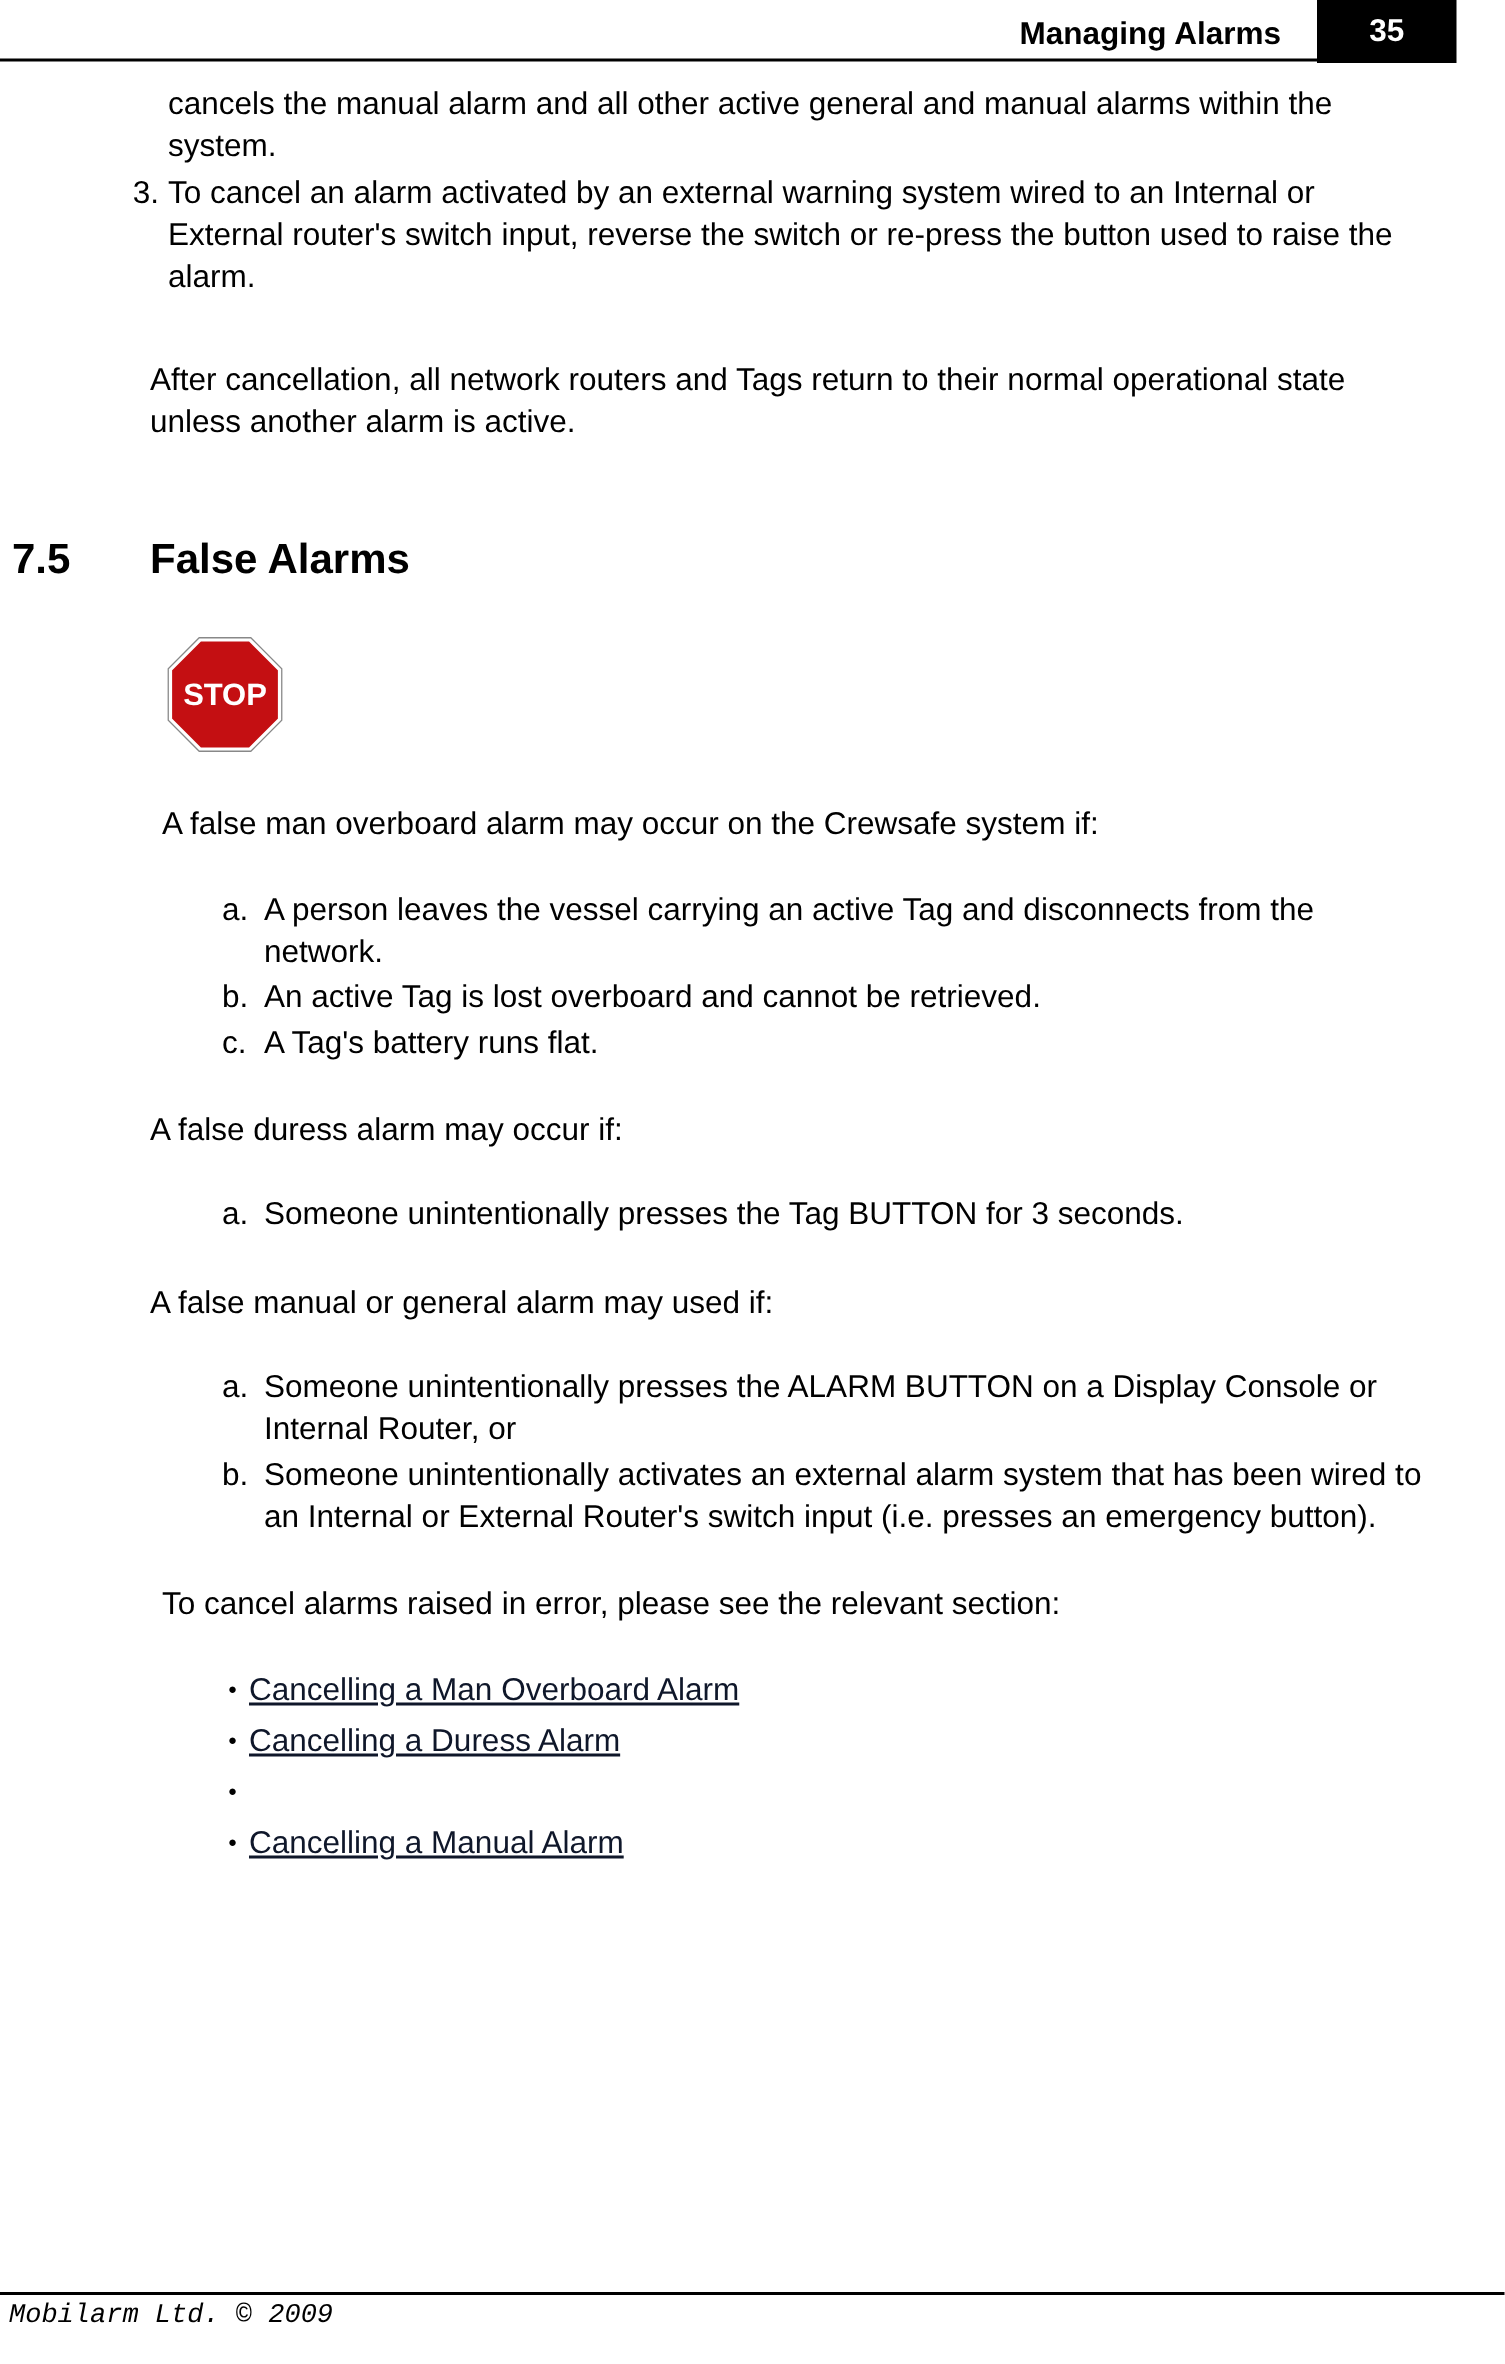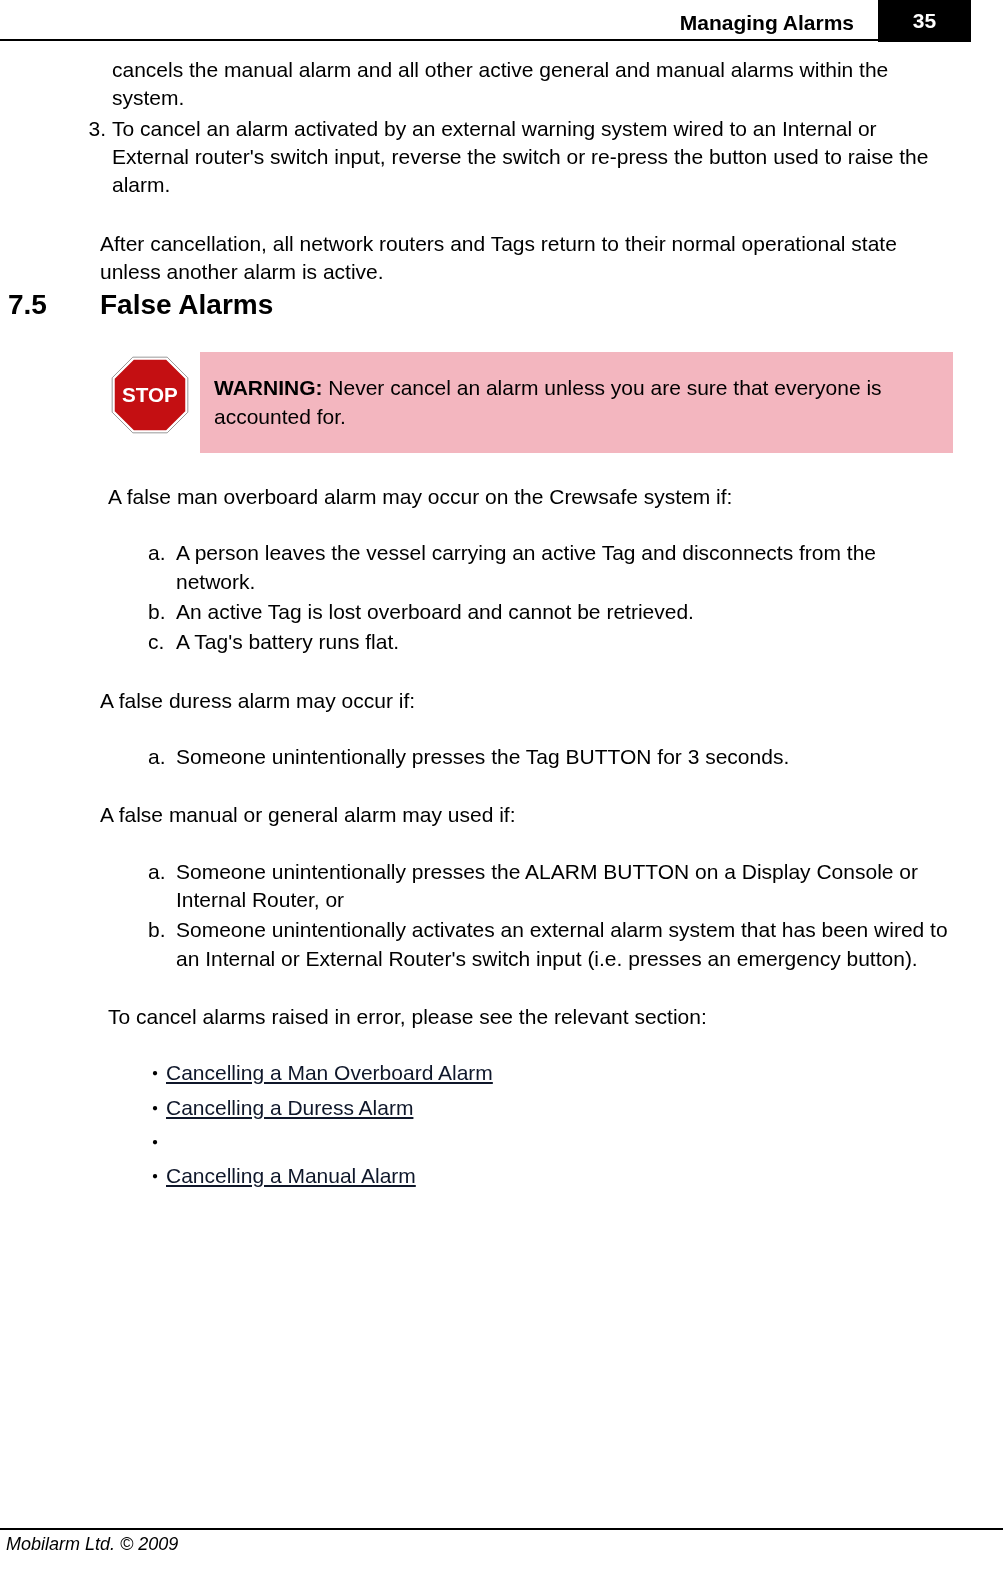--- a/index.html
+++ b/index.html
@@ -62,24 +62,25 @@
     display: flex;
   }
   .top-frag .li3 .marker {
     width: 26px;
     flex-shrink: 0;
     text-align: right;
     padding-right: 6px;
   }
   .after-cancel {
     margin-left: 100px;
-    margin-top: 30px;
+    margin-top: 40px;
   }
   .section-heading {
     display: flex;
+    margin-top: 58px;
     margin-left: 0;
     font-size: 28px;
     font-weight: bold;
   }
   .section-heading .num {
     width: 100px;
     padding-left: 8px;
   }
   .warning-row {
     display: flex;
@@ -147,20 +148,21 @@
   .footer-line {
     height: 2px;
     background: #000;
     width: 100%;
   }
   .footer-text {
     font-style: italic;
     font-size: 18px;
     padding-left: 6px;
     padding-top: 2px;
+    font-family: Liberation Mono, monospace;
   }
 </style>
 </head>
 <body>
 
 <div class="header">
   <div class="header-line"></div>
   <div class="header-title">Managing  Alarms</div>
   <div class="page-num-box">
     <span>35</span>
@@ -185,23 +187,20 @@
   </div>
 
   <div class="warning-row">
     <div class="stop-icon-wrap">
       <svg width="86" height="86" viewBox="0 0 100 100">
         <polygon points="30,6 70,6 94,30 94,70 70,94 30,94 6,70 6,30" fill="#c40f12" stroke="#ffffff" stroke-width="6"></polygon>
         <polygon points="30,6 70,6 94,30 94,70 70,94 30,94 6,70 6,30" fill="none" stroke="#888888" stroke-width="1"></polygon>
         <text x="50" y="58" font-family="Arial" font-size="24" font-weight="bold" fill="#ffffff" text-anchor="middle">STOP</text>
       </svg>
     </div>
-    <div class="warning-box">
-      <b>WARNING:</b><span> Never cancel an alarm unless you are sure that everyone is accounted for.</span>
-    </div>
   </div>
 
   <div class="para indent1">A false man overboard alarm may occur on the Crewsafe system if:</div>
 
   <div class="ol-alpha">
     <div class="li">
       <div class="marker">a.</div>
       <div>A person leaves the vessel carrying an active Tag and disconnects from the network.</div>
     </div>
     <div class="li">

